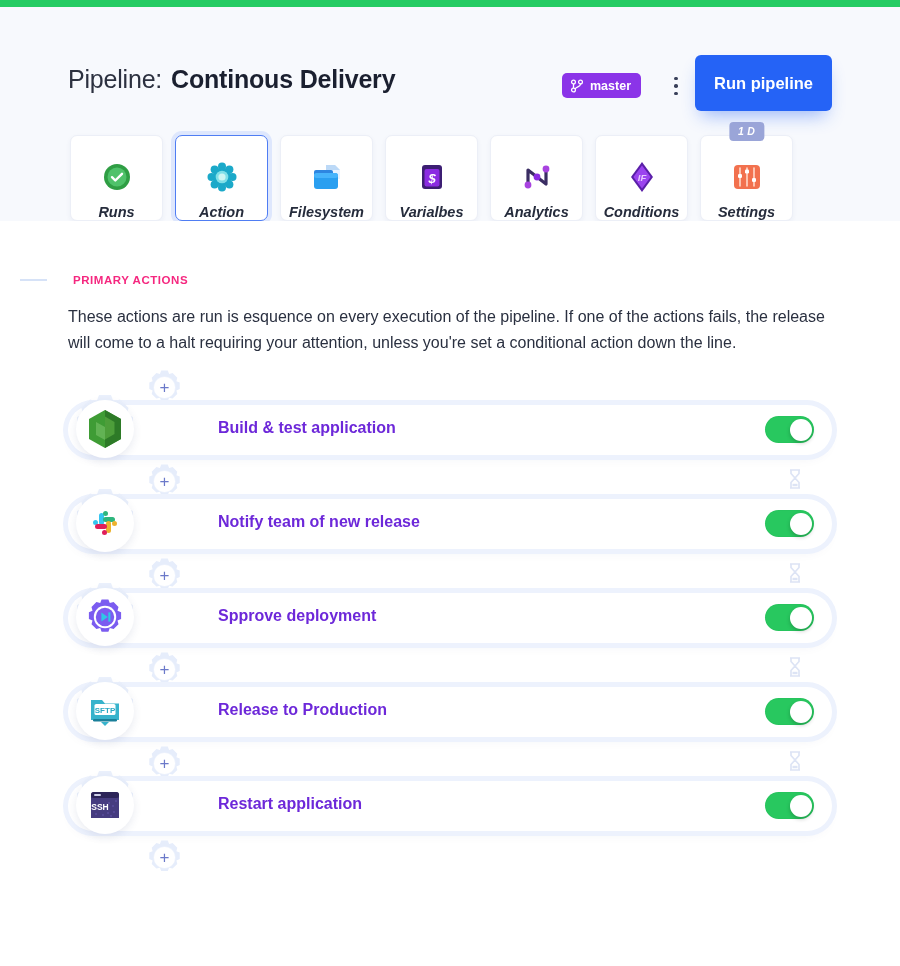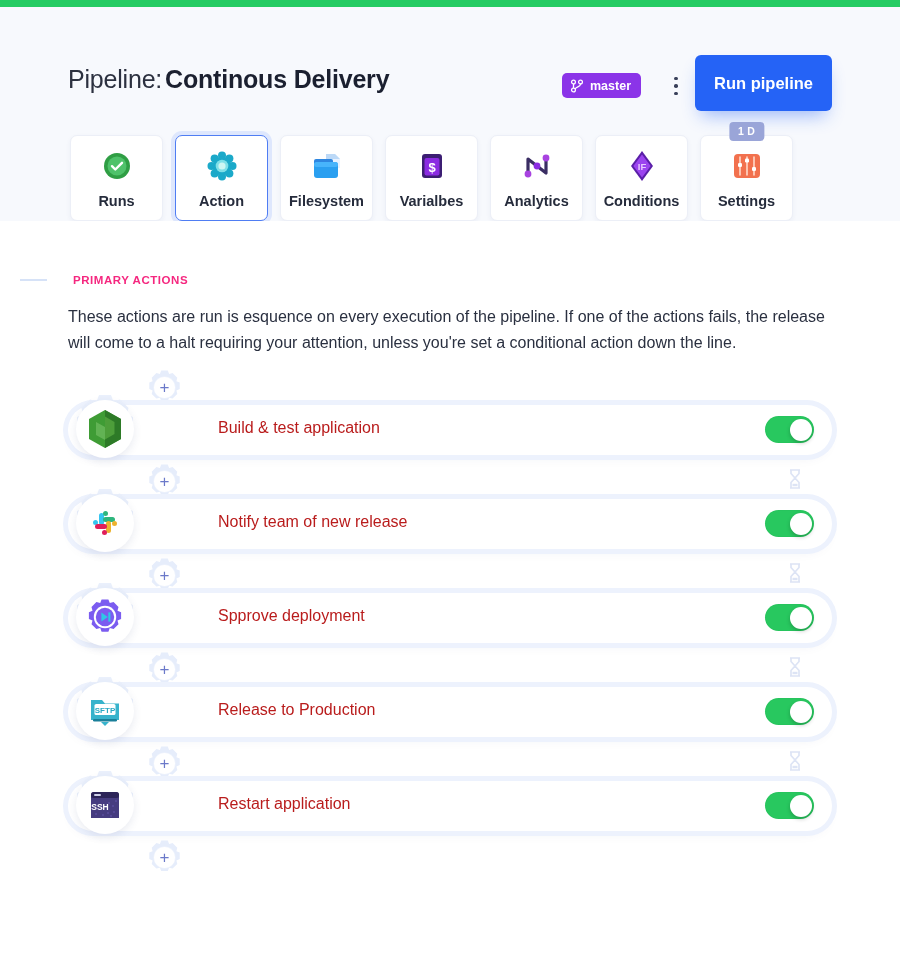--- a/index.html
+++ b/index.html
@@ -29,21 +29,21 @@
   .header-row {
     position: absolute; top: 48px; left: 68px;
     width: 764px; height: 60px;
   }
   .title {
     position: absolute; left: 0; top: 10px;
     font-size: 25px; letter-spacing: -0.2px;
     white-space: nowrap;
   }
   .title .lbl { font-weight: 400; color: #2c3140; }
-  .title .val { font-weight: 700; color: #1b2030; margin-left: 3px; }
+  .title .val { font-weight: 700; color: #1b2030; margin-left: 9px; }
 
   .branch-badge {
     position: absolute; left: 494px; top: 18px;
     height: 25px; padding: 0 10px 0 8px;
     display: flex; align-items: center; gap: 6px;
     background: #8b34e8; border-radius: 5px;
     color: #ffffff; font-size: 12.5px; font-weight: 700; justify-content: flex-end;
   }
   .branch-badge svg { display: block; }
 
@@ -67,23 +67,24 @@
   
   .tabs {
     position: absolute; top: 128px; left: 70px;
     display: flex; gap: 12px;
   }
   .tab {
     width: 93px; height: 86px;
     background: #ffffff; border-radius: 7px;
     border: 1px solid #eceff7;
     display: flex; flex-direction: column;
-    align-items: center; justify-content: center; gap: 9px;
+    align-items: center; justify-content: flex-end; gap: 9px;
     cursor: pointer; position: relative;
     box-shadow: 0 2px 5px rgba(40,60,120,0.055);
+    font-style: italic;
   }
   .tab.active {
     border: 1.5px solid #4f7df3;
     box-shadow: 0 0 0 4px rgba(109,150,255,0.18);
   }
   .tab .tlabel { font-size: 14.5px; font-weight: 700; color: #262c3c; }
   .tab .ticon { width: 36px; height: 36px; display: flex; align-items: center; justify-content: center; }
   .tab-badge {
     position: absolute; top: -14px; left: 50%; transform: translateX(-50%);
     background: #9aa5d8; color: #fff; font-size: 10.5px; font-weight: 700;
@@ -148,21 +149,21 @@
   }
   .row-icon-gear { position: absolute; inset: 0; }
   .row-icon-disc {
     position: relative; width: 58px; height: 58px; border-radius: 50%;
     background: #ffffff;
     display: flex; align-items: center; justify-content: center;
     box-shadow: 0 3px 9px rgba(40,60,120,0.10);
   }
   .row-label {
     position: absolute; left: 150px; top: 14px;
-    font-size: 16px; font-weight: 400; color: #b91c1c;
+    font-size: 16px; font-weight: 700; color: #6d28d9;
   }
   .toggle {
     position: absolute; right: 18px; top: 11px;
     width: 49px; height: 27px; border-radius: 14px;
     background: #28c85f; cursor: pointer; border: none; padding: 0;
     box-shadow: inset 0 0 0 1px rgba(0,0,0,0.02);
   }
   .toggle .knob {
     position: absolute; top: 2.5px; right: 2.5px;
     width: 22px; height: 22px; border-radius: 50%;

